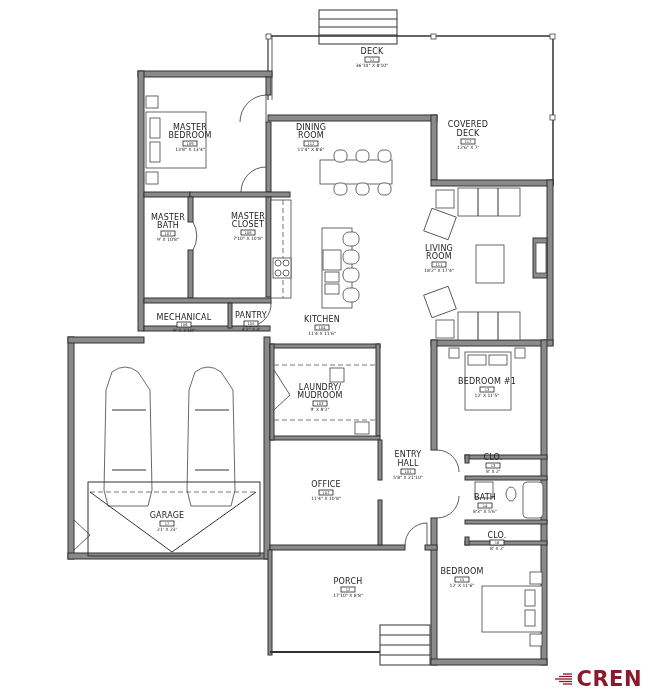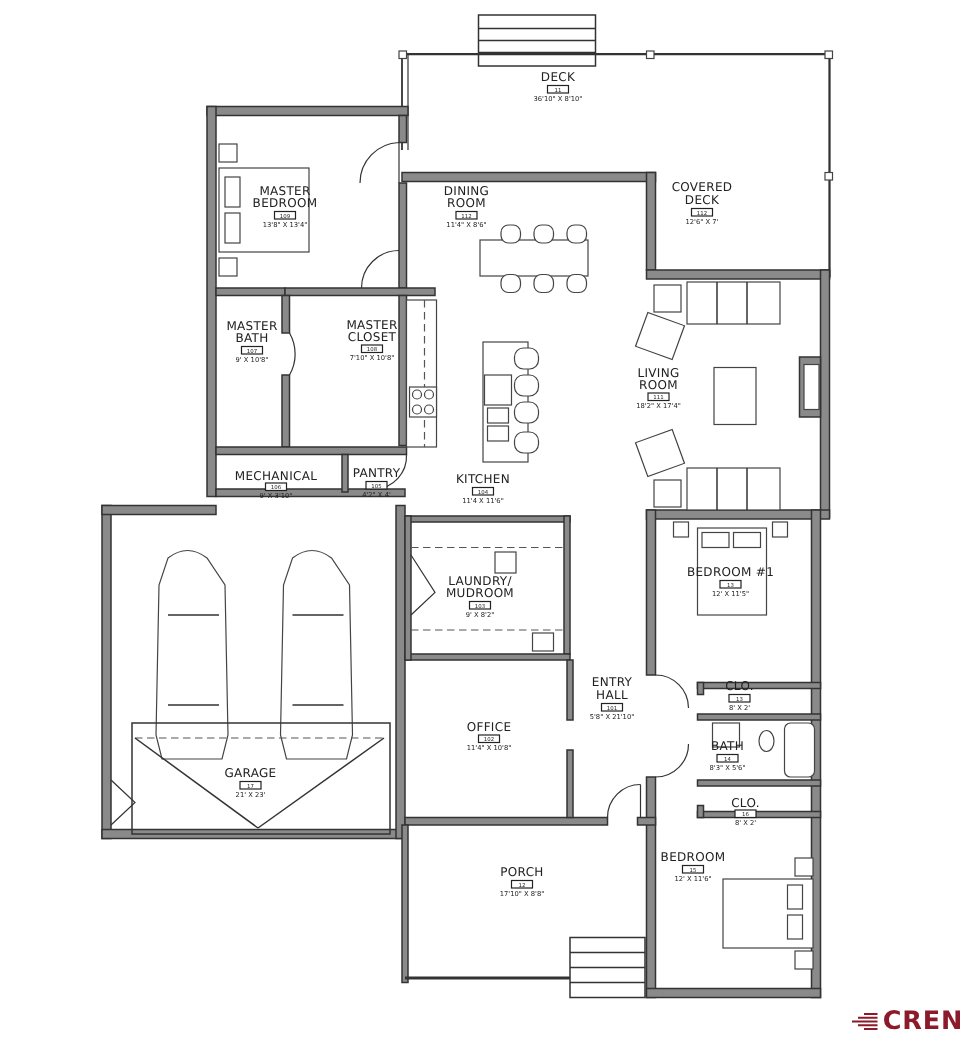--- a/index.html
+++ b/index.html
@@ -9,21 +9,21 @@
   .thin { fill: none; stroke: #333; stroke-width: 1; }
   .fixture { fill: #fff; stroke: #444; stroke-width: 0.8; }
   .dash { fill: none; stroke: #555; stroke-width: 0.8; stroke-dasharray: 5 3; }
   .door { fill: none; stroke: #333; stroke-width: 0.8; }
   .lbl { font-family: "DejaVu Sans", sans-serif; font-size: 8px; fill: #222; text-anchor: middle; letter-spacing: 0.2px; }
   .dim { font-family: "DejaVu Sans", sans-serif; font-size: 4.5px; fill: #222; text-anchor: middle; }
   .tag { fill: #fff; stroke: #222; stroke-width: 0.8; }
   .tagtxt { font-family: "DejaVu Sans", sans-serif; font-size: 3.6px; fill: #222; text-anchor: middle; }
   .logo { position: absolute; right: 8px; bottom: 6px; display: flex; align-items: center; gap: 3px; }
   .logo-mark { width: 20px; height: 12px; }
-  .logo-text { font-family: "DejaVu Sans", sans-serif; font-weight: bold; font-size: 17px; color: #8b1a2b; letter-spacing: 0.5px; }
+  .logo-text { font-family: "DejaVu Sans", sans-serif; font-weight: bold; font-size: 21px; color: #8b1a2b; letter-spacing: 0.5px; }
 </style>
 </head>
 <body>
 
 <svg id="plan" viewBox="0 0 650 697" xmlns="http://www.w3.org/2000/svg">
 
   <g>
     <rect x="319" y="10" width="78" height="34" class="thin"></rect>
     <line x1="319" y1="19" x2="397" y2="19" class="thin"></line>
     <line x1="319" y1="27" x2="397" y2="27" class="thin"></line>

